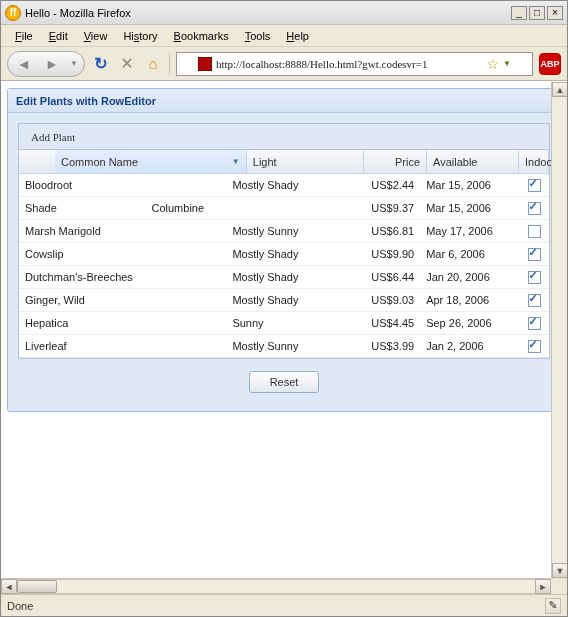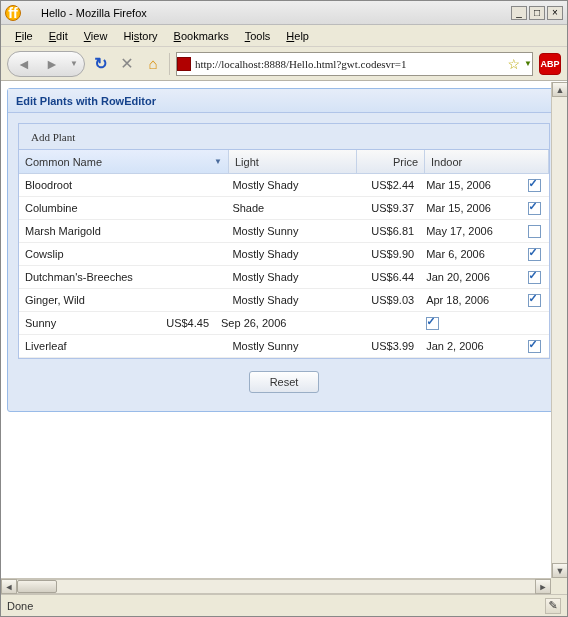--- a/index.html
+++ b/index.html
@@ -22,24 +22,24 @@
   
   .titlebar {
     height: 24px;
     background: linear-gradient(#eeeeee, #dcdcdc);
     border-bottom: 1px solid #bbb;
     display: flex;
     align-items: center;
     padding: 0 4px;
   }
   .titlebar .ff-icon {
-    width: 16px; height:16px; margin-right:20px;
+    width: 16px; height:16px; margin-right:4px;
     background:#ffb400;border-radius:8px;border:1px solid #c07000;
     display:inline-flex;align-items:center;justify-content:center;
-    font-size:14px;color:#fff;font-weight:bold;
+    font-size:10px;color:#fff;font-weight:bold;
   }
   .title-text { color:#000; font-size:11px; }
   .win-controls { margin-left:auto; display:flex; gap:2px; }
   .win-btn {
     width:16px;height:14px;
     background:#e8e4d8;border:1px solid #888;
     display:flex;align-items:center;justify-content:center;
     font-size:10px;font-family:Arial;cursor:default;
   }
   
@@ -70,21 +70,21 @@
   .icon-btn {
     width:20px;height:20px;display:flex;align-items:center;justify-content:center;
     font-size:14px;
   }
   .reload-icon { color:#2054c4; font-weight:bold; font-size:16px;}
   .stop-icon { color:#888;font-size:16px;}
   .home-icon { color:#d88a00;font-size:15px;}
   .sep { width:1px;height:22px;background:#c8c4b8;}
   .addr-wrap {
     flex:1;height:24px;background:#fff;border:1px solid #9a968a;
-    display:flex;align-items:center;padding:0 0;gap:4px;
+    display:flex;align-items:center;padding:0 21px;gap:4px;
   }
   .addr-icon { width:14px;height:14px;background:#b00000;border:1px solid #800000;}
   .addr-input {
     flex:1;border:none;outline:none;font:11px Tahoma;color:#222;
     background:transparent;padding:0;
   }
   .star { color:#bba800;font-size:14px;}
   .dd { color:#4a7c00;font-size:8px;}
   .abp {
     width:22px;height:22px;border-radius:4px;background:#d40000;
@@ -119,21 +119,21 @@
     border:1px solid #b0c4e8;background:#fff;
   }
   .grid-headers {
     display:flex;height:24px;background:linear-gradient(#f9f9f9,#e3e9f2);
     border-bottom:1px solid #c4d2e8;
   }
   .gh {
     border-right:1px solid #c4d2e8;padding:0 6px;display:flex;
     align-items:center;color:#333;position:relative;
   }
-  .gh.sort { background:linear-gradient(#e6eefc,#d4e3f8); }
+  .gh.sort { background:linear-gradient(#e6eefc,#d4e3f8);margin-left:36px; }
   .sort-arrow {
     margin-left:auto;color:#4a6b9c;font-size:8px;
   }
   .c-name{width:210px;}.c-light{width:128px;}.c-price{width:68px;text-align:right;justify-content:flex-end;}
   .c-avail{width:100px;}.c-indoor{flex:1;min-width:30px;}
   .grid-row {
     display:flex;height:23px;align-items:center;
     border-bottom:1px solid #ededed;
   }
   .gc { padding:0 6px; display:flex;align-items:center;color:#222;}
@@ -227,35 +227,36 @@
         </div>
 
         <div class="grid">
           <div class="grid-headers">
             <div class="gh c-name sort">
               <span>Common Name</span>
               <span class="sort-arrow">▼</span>
             </div>
             <div class="gh c-light">Light</div>
             <div class="gh c-price">Price</div>
+            <div class="gh c-avail">Available</div>
             <div class="gh c-indoor">Indoor</div>
           </div>
           <div id="grid-body">
               <div class="grid-row">
                 <div class="gc c-name">Bloodroot</div>
                 <div class="gc c-light">Mostly Shady</div>
                 <div class="gc c-price">US$2.44</div>
                 <div class="gc c-avail">Mar 15, 2006</div>
                 <div class="gc c-indoor">
                   <span class="chk on"></span>
                 </div>
               </div>
               <div class="grid-row">
+                <div class="gc c-light">Shade</div>
                 <div class="gc c-name">Columbine</div>
-                <div class="gc c-light">Shade</div>
                 <div class="gc c-price">US$9.37</div>
                 <div class="gc c-avail">Mar 15, 2006</div>
                 <div class="gc c-indoor">
                   <span class="chk on"></span>
                 </div>
               </div>
               <div class="grid-row">
                 <div class="gc c-name">Marsh Marigold</div>
                 <div class="gc c-light">Mostly Sunny</div>
                 <div class="gc c-price">US$6.81</div>
@@ -285,20 +286,21 @@
               <div class="grid-row">
                 <div class="gc c-name">Ginger, Wild</div>
                 <div class="gc c-light">Mostly Shady</div>
                 <div class="gc c-price">US$9.03</div>
                 <div class="gc c-avail">Apr 18, 2006</div>
                 <div class="gc c-indoor">
                   <span class="chk on"></span>
                 </div>
               </div>
               <div class="grid-row">
+                <div class="gc c-name">Hepatica</div>
                 <div class="gc c-light">Sunny</div>
                 <div class="gc c-price">US$4.45</div>
                 <div class="gc c-avail">Sep 26, 2006</div>
                 <div class="gc c-indoor">
                   <span class="chk on"></span>
                 </div>
               </div>
               <div class="grid-row">
                 <div class="gc c-name">Liverleaf</div>
                 <div class="gc c-light">Mostly Sunny</div>

